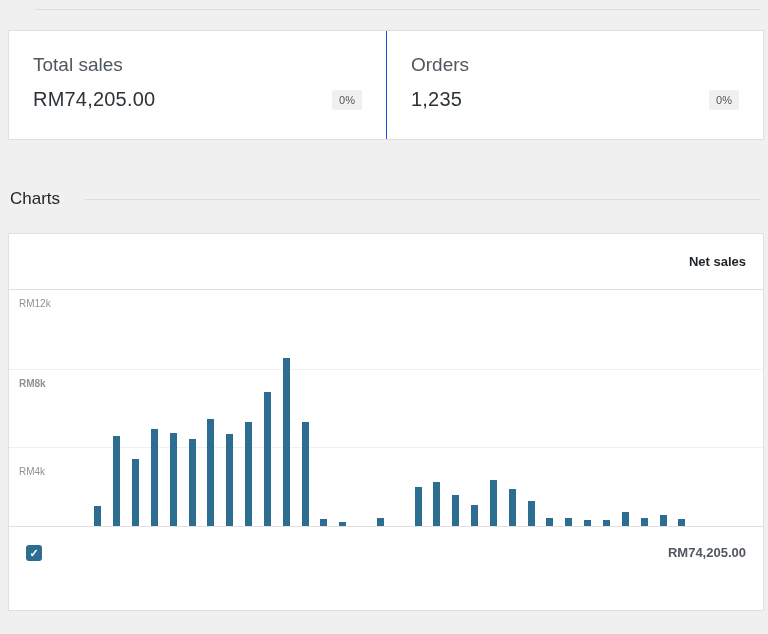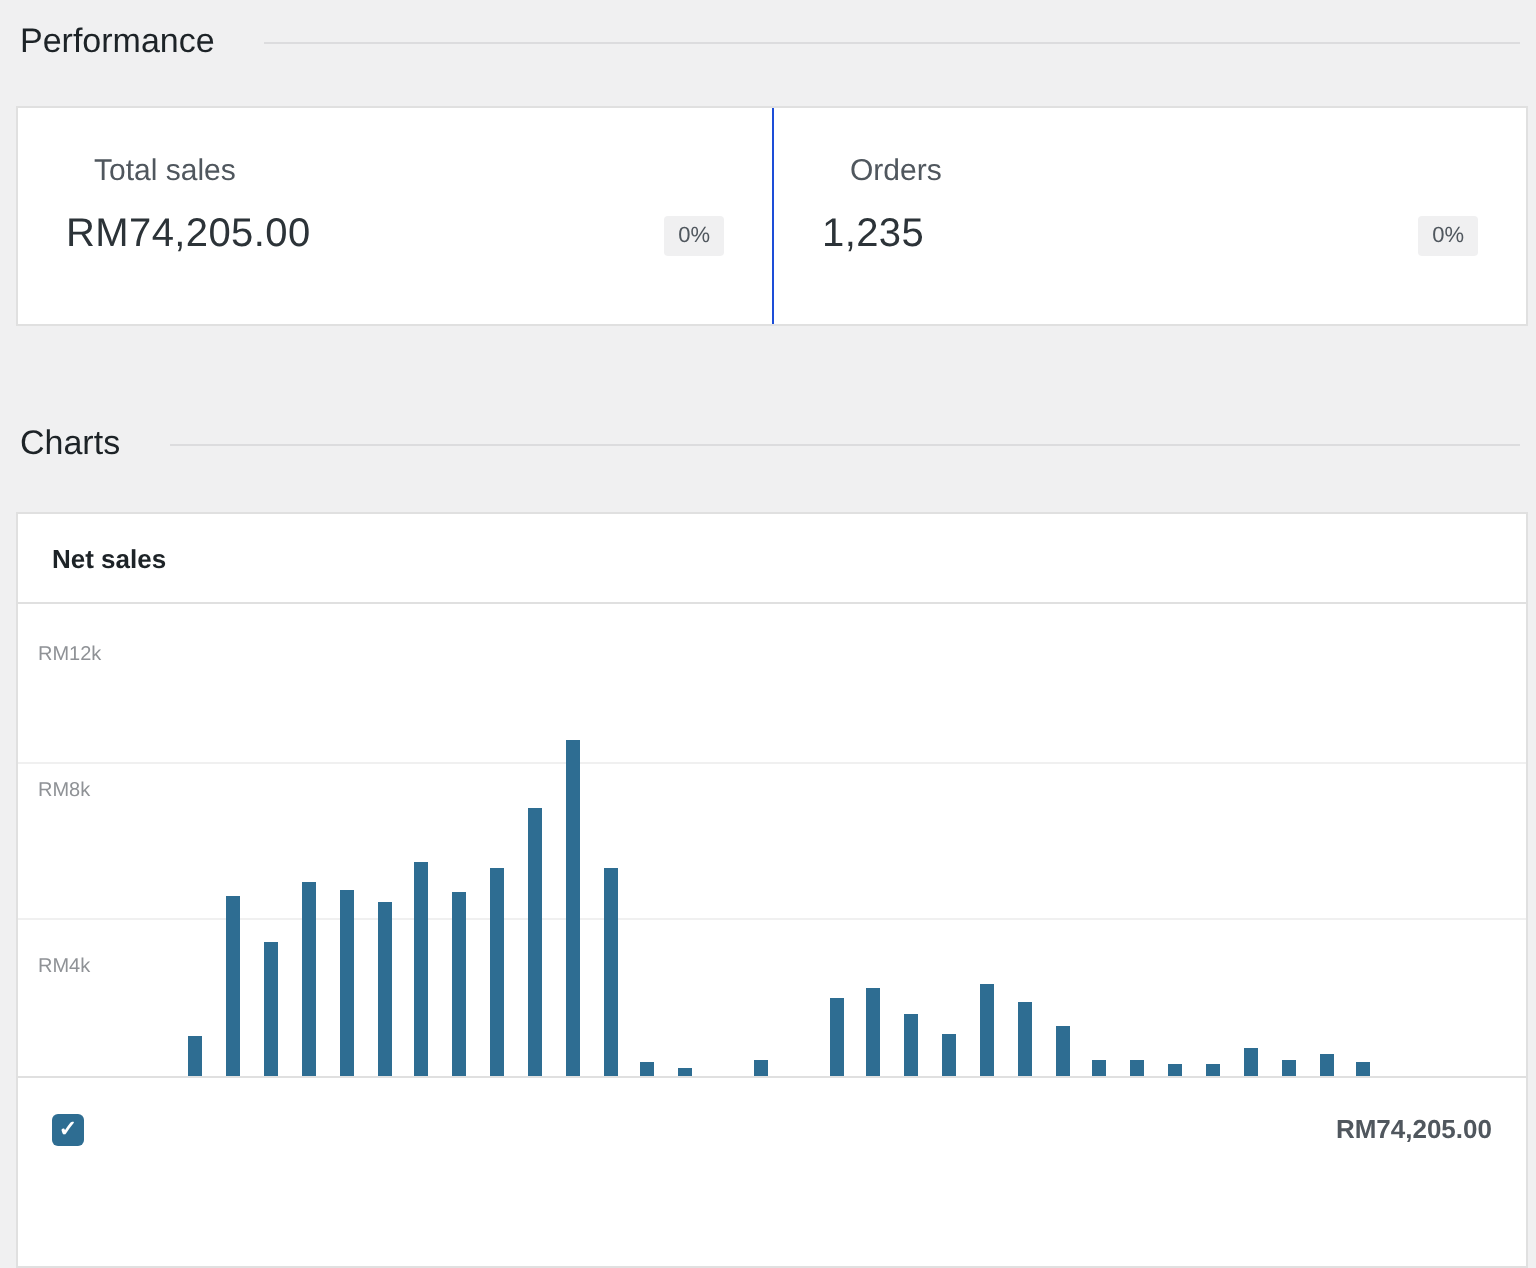--- a/index.html
+++ b/index.html
@@ -15,27 +15,27 @@
   .section-head h2 { font-size:17px; font-weight:400; color:#1d2327; line-height:24px; }
   .section-head .rule { flex:1; height:1px; background:#dcdcde; margin-left:25px; }
 
   .summary-panel {
     display:grid; grid-template-columns:1fr 1fr;
     background:#fff; border:1px solid #e0e0e0;
     margin:20px 4px 0 8px; height:110px;
   }
   .summary-card { padding:23px 24px; cursor:pointer; }
   .summary-card + .summary-card { border-left:1px solid #1d4ed8; }
-  .summary-label { font-size:15px; color:#50575e; margin-bottom:12px;margin-left:14px; }
+  .summary-label { font-size:19px; color:#50575e; margin-bottom:12px; }
   .summary-value-row { display:flex; justify-content:space-between; align-items:center; }
   .summary-value { font-size:20px; color:#2c3338; letter-spacing:.2px; }
   .delta-badge { background:#f0f0f1; color:#50575e; font-size:11px; padding:4px 7px; border-radius:2px; }
 
   .chart-card { background:#fff; border:1px solid #e0e0e0; margin:22px 4px 0 8px; height:378px; }
-  .chart-header { height:45px; border-bottom:1px solid #e0e0e0; display:flex; align-items:center; padding:0 17px; }
+  .chart-header { height:56px; border-bottom:1px solid #e0e0e0; display:flex; align-items:center; padding:0 17px;justify-content:flex-end; }
   .chart-title { font-size:13px; font-weight:700; color:#1d2327; }
 
   .plot { position:relative; height:236px; overflow:hidden; }
   .gridline { position:absolute; left:0; right:0; height:1px; background:#f0f0f0; }
   .ylabel { position:absolute; left:10px; font-size:10px; color:#8f9296; white-space:nowrap; }
   .bar { position:absolute; bottom:0; width:7px; background:var(--accent,#2e6d92); }
 
   .axis-row { position:relative; height:44px; border-top:2px solid #babdc0; }
   .tick-mark { position:absolute; top:0; width:1px; height:5px; background:#9aa0a5; }
   .xlabel { position:absolute; top:7px; transform:translateX(-50%); font-size:11px; color:#6e7277; white-space:nowrap; }
@@ -47,21 +47,20 @@
     width:16px; height:16px; background:var(--accent,#2e6d92); border-radius:3px;
     color:#fff; font-size:11px; line-height:16px; text-align:center; font-weight:700; flex:0 0 auto;
   }
   .legend-label { margin-left:10px; font-size:13px; color:#50575e; }
   .legend-total { font-size:13px; font-weight:700; color:#50575e; }
 </style>
 </head>
 <body>
 
 <div class="section-head">
-  <h2>Performance</h2>
   <div class="rule"></div>
 </div>
 
 <div class="summary-panel">
   <div class="summary-card">
     <div class="summary-label">Total sales</div>
     <div class="summary-value-row">
       <span class="summary-value">RM74,205.00</span>
       <span class="delta-badge">0%</span>
     </div>
@@ -82,22 +81,22 @@
 
 <div class="chart-card">
   <div class="chart-header">
     <span class="chart-title">Net sales</span>
   </div>
 
   <div class="plot">
       <div class="gridline" style="top: 157.333px;"></div>
       <div class="ylabel" style="top: 176px;">RM4k</div>
       <div class="gridline" style="top: 78.6667px;"></div>
-      <div class="ylabel" style="top: 87.6667px;">RM8k</div>
-      <div class="ylabel" style="top: 20px;">RM12k</div>
+      <div class="ylabel" style="top: 87.6667px; font-weight: bold;">RM8k</div>
+      <div class="ylabel" style="top: 8px;">RM12k</div>
       <div class="bar" title="Feb 25" style="left: 85.3px; height: 19.6667px;"></div>
       <div class="bar" title="Feb 26" style="left: 104.14px; height: 90.4667px;"></div>
       <div class="bar" title="Feb 27" style="left: 122.98px; height: 67.4567px;"></div>
       <div class="bar" title="Feb 28" style="left: 141.82px; height: 97.1533px;"></div>
       <div class="bar" title="Mar 1" style="left: 160.66px; height: 93.0233px;"></div>
       <div class="bar" title="Mar 2" style="left: 179.5px; height: 86.9267px;"></div>
       <div class="bar" title="Mar 3" style="left: 198.34px; height: 106.79px;"></div>
       <div class="bar" title="Mar 4" style="left: 217.18px; height: 92.04px;"></div>
       <div class="bar" title="Mar 5" style="left: 236.02px; height: 103.643px;"></div>
       <div class="bar" title="Mar 6" style="left: 254.86px; height: 133.733px;"></div>

